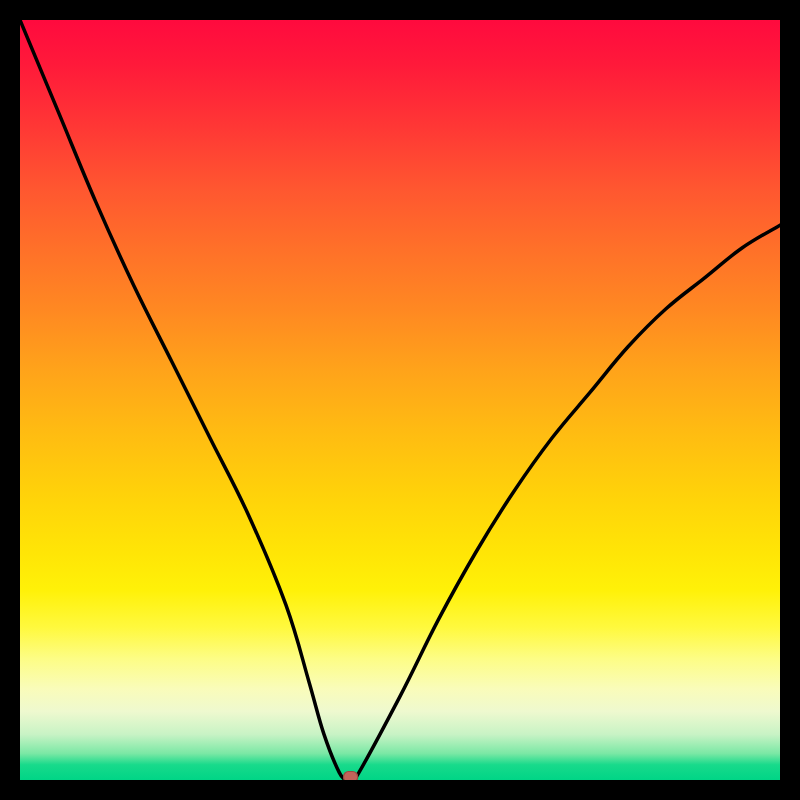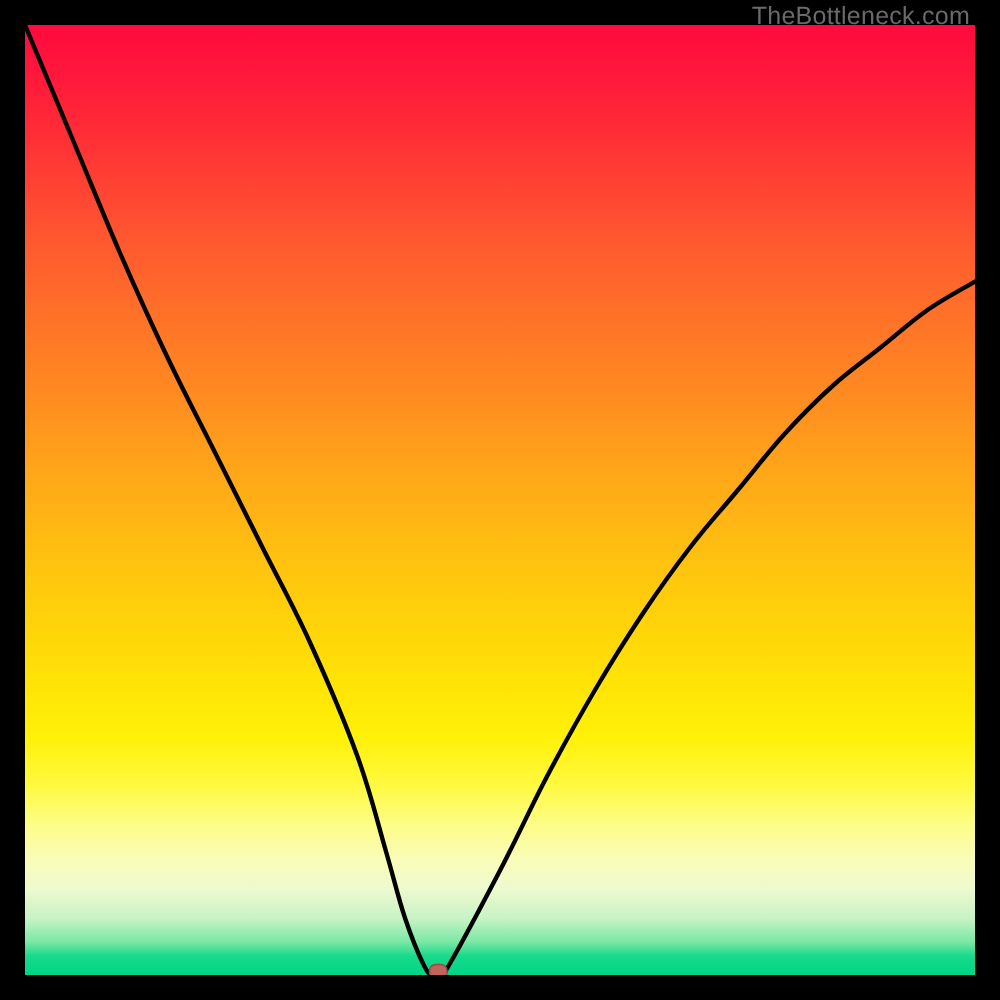--- a/index.html
+++ b/index.html
@@ -67,21 +67,20 @@
     color: #6a6a6a;
     font-size: 20px;
     font-weight: 500;
     letter-spacing: 0.2px;
   }
 </style>
 </head>
 <body>
 
 <div class="frame">
-  <div class="watermark">TheBottleneck.com</div>
 
   <div class="plot-area">
     <div class="gradient-bg"></div>
     <svg class="curve-svg" viewBox="0 0 760 760" preserveAspectRatio="none">
       <path fill="none" stroke="#000000" stroke-width="3.5" stroke-linecap="round" stroke-linejoin="round" d="M 0.0 0.0 C 6.8 16.4, 24.3 58.4, 38.0 91.2 C 51.7 124.0, 62.3 150.9, 76.0 182.4 C 89.7 213.9, 100.3 237.3, 114.0 266.0 C 127.7 294.7, 138.3 314.6, 152.0 342.0 C 165.7 369.4, 176.3 390.6, 190.0 418.0 C 203.7 445.4, 214.3 463.9, 228.0 494.0 C 241.7 524.1, 255.1 555.1, 266.0 585.2 C 276.9 615.3, 282.0 637.9, 288.8 661.2 C 295.6 684.5, 298.5 698.0, 304.0 714.4 C 309.5 730.8, 315.1 744.2, 319.2 752.4 C 323.3 760.6, 324.1 758.6, 326.8 760.0 C 329.5 761.4, 324.8 775.0, 334.4 760.0 C 344.0 745.0, 365.0 705.1, 380.0 676.4 C 395.0 647.7, 404.3 626.4, 418.0 600.4 C 431.7 574.4, 442.3 555.3, 456.0 532.0 C 469.7 508.7, 480.3 491.7, 494.0 471.2 C 507.7 450.7, 518.3 435.8, 532.0 418.0 C 545.7 400.2, 556.3 388.8, 570.0 372.4 C 583.7 356.0, 594.3 341.8, 608.0 326.8 C 621.7 311.8, 632.3 301.1, 646.0 288.8 C 659.7 276.5, 670.3 269.3, 684.0 258.4 C 697.7 247.5, 708.3 237.6, 722.0 228.0 C 735.7 218.4, 753.2 209.3, 760.0 205.2"></path>
       <rect x="323.6" y="751.5" width="14" height="11" rx="5" ry="5" fill="#c1645a" stroke="#9b4a42" stroke-width="1.2"></rect>
     </svg>
   </div>
 </div>
 

